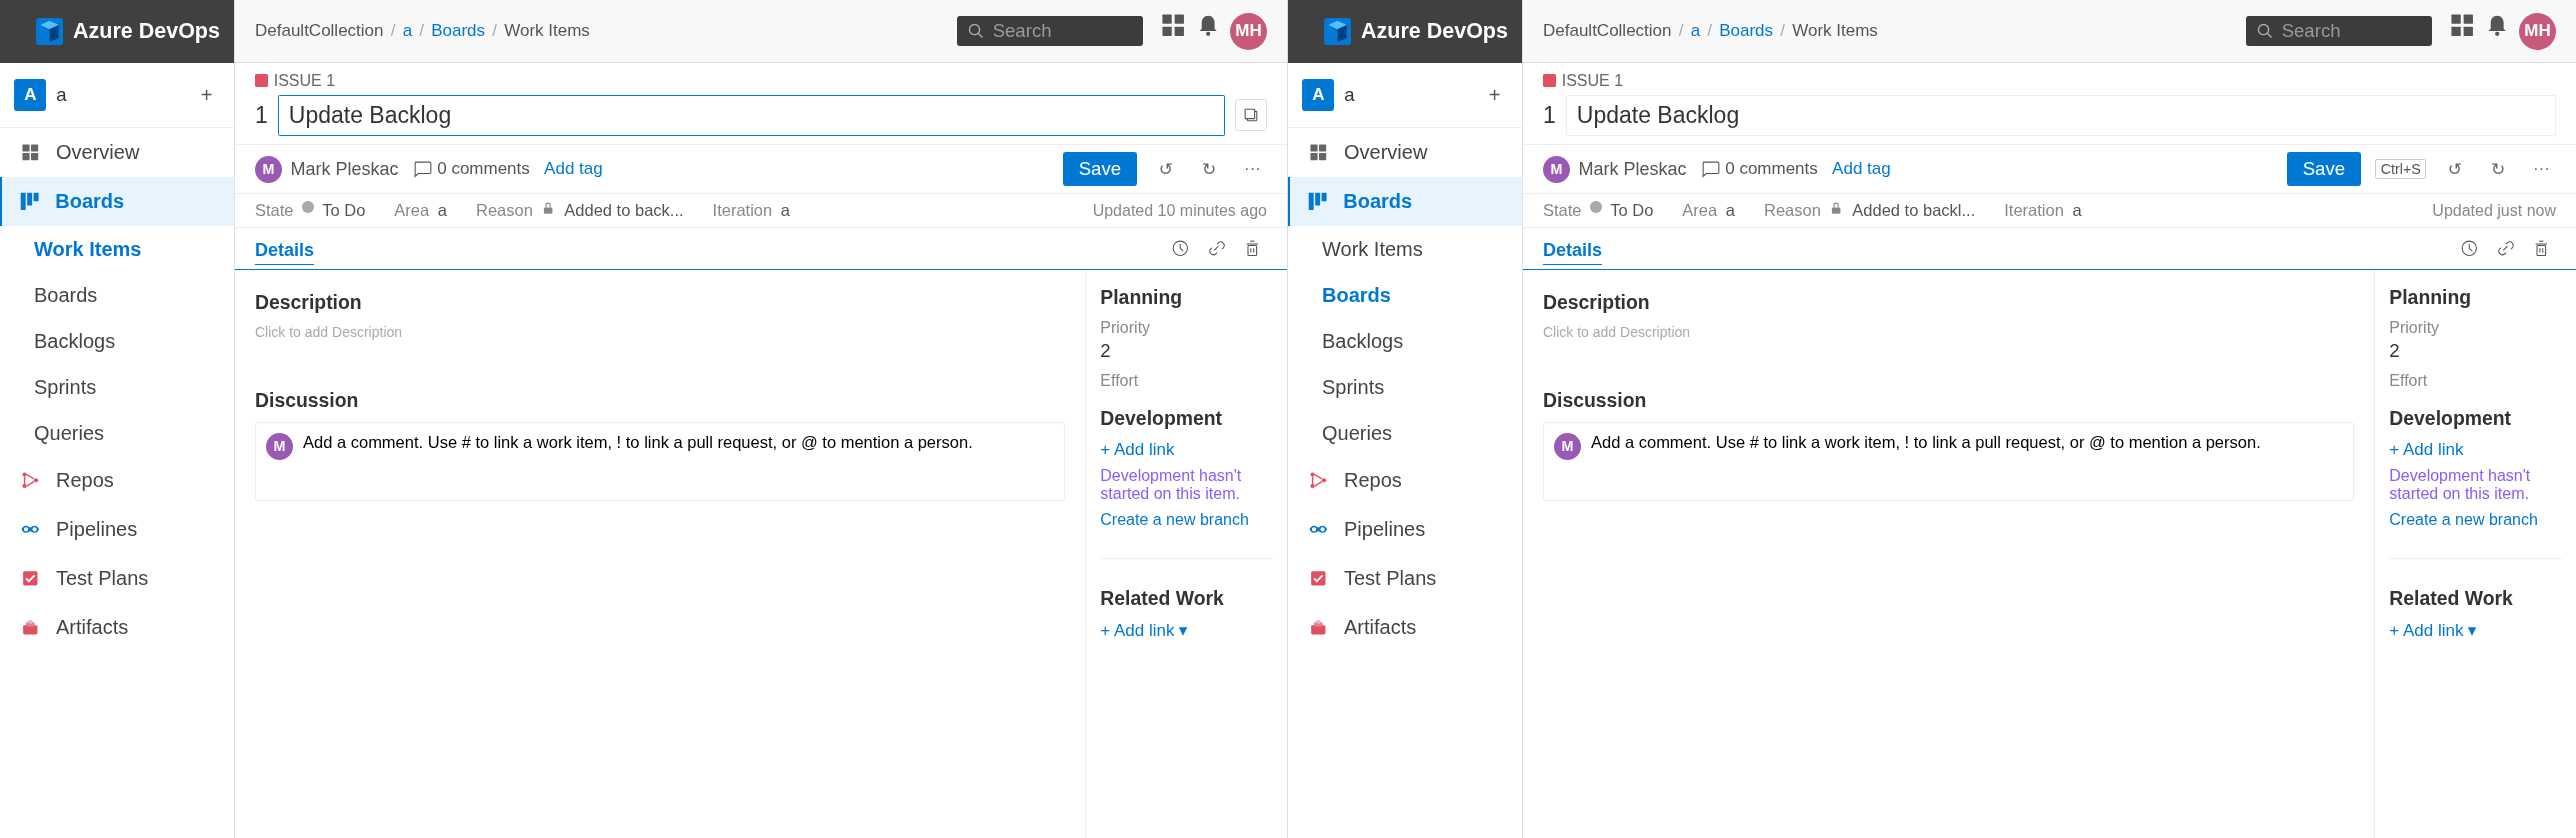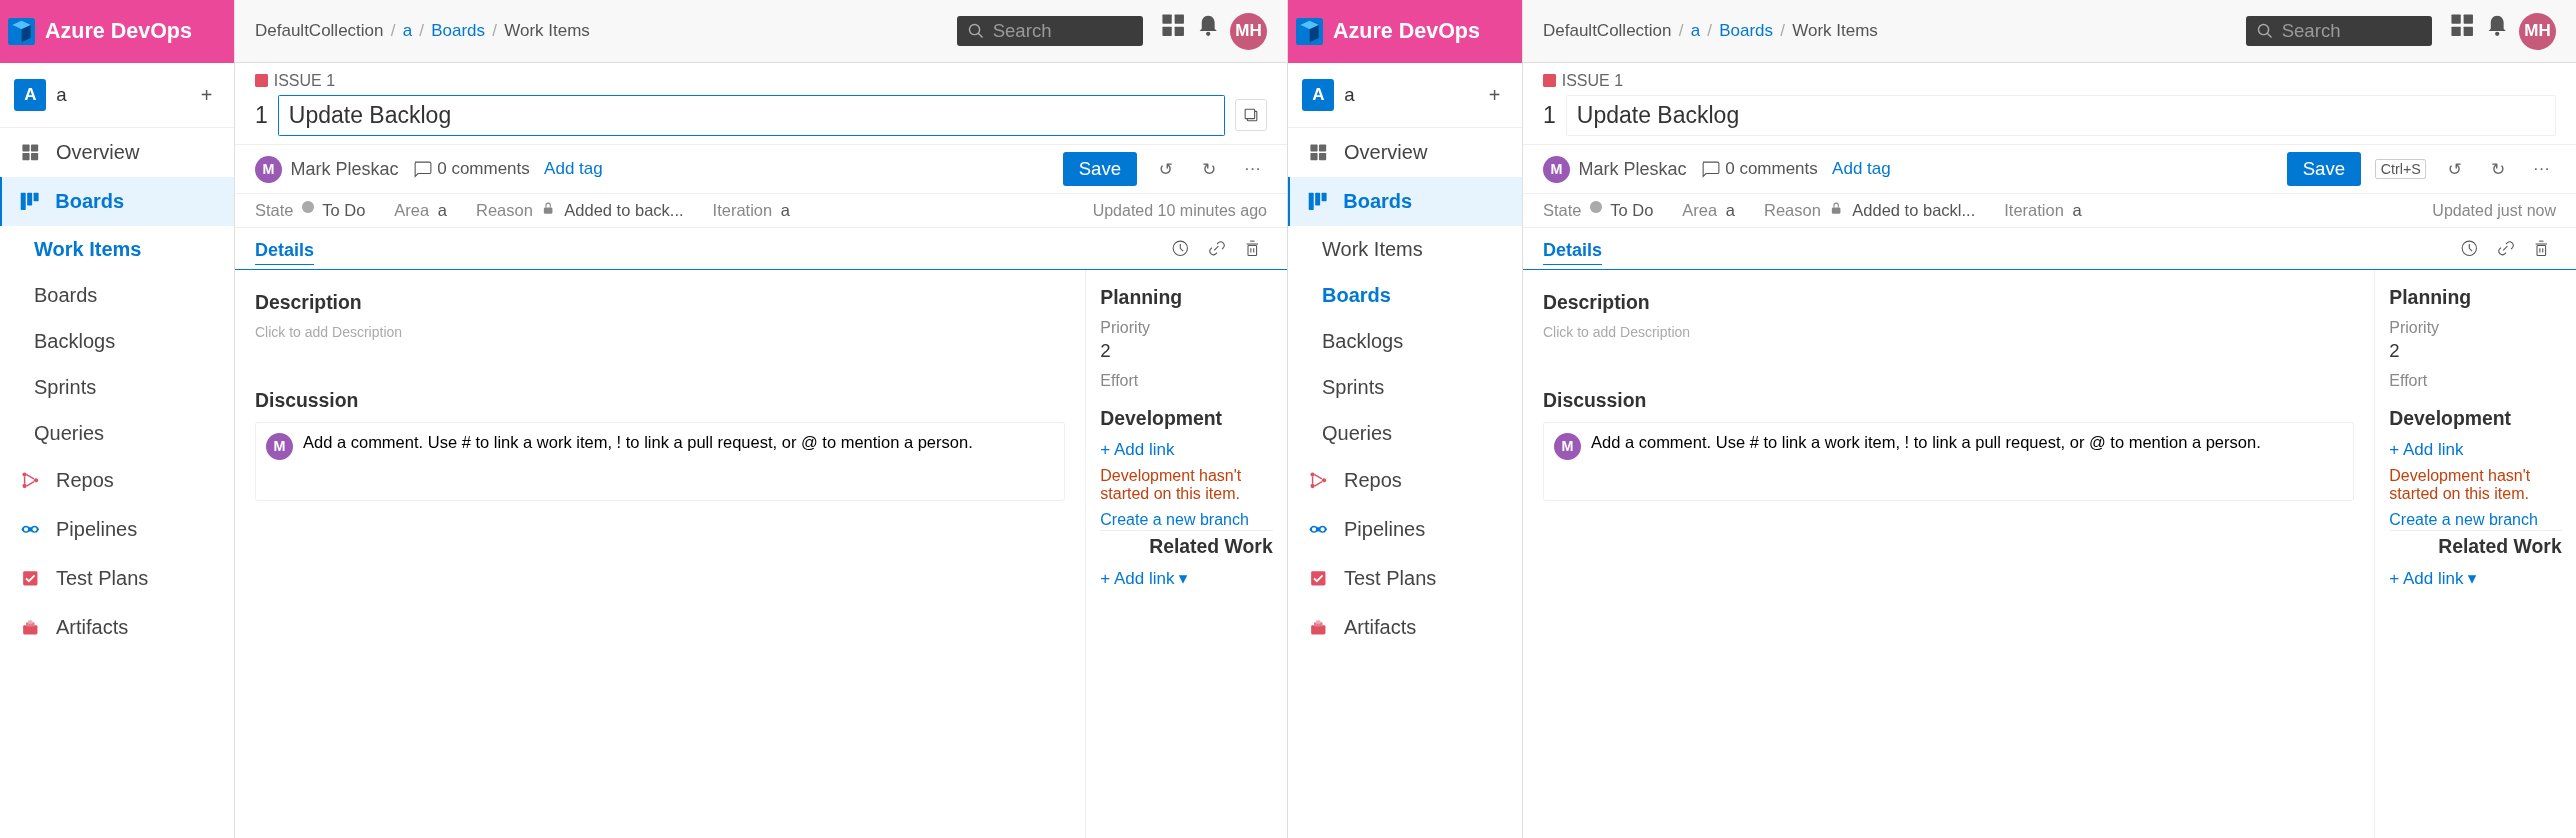--- a/index.html
+++ b/index.html
@@ -10,24 +10,24 @@
       width: 1288px;
       height: 839px;
       background: #fff;
       border-right: 1.4px solid #ddd;
       flex-shrink: 0;
     }
 
     
     .topbar {
       height: 65px;
-      background: #ec4899;
-      display: flex;
-      align-items: center;
-      padding: 0 8px;
+      background: #404040;
+      display: flex;
+      align-items: center;
+      padding: 0 36px;
       gap: 14.3px;
       flex-shrink: 0;
     }
     .topbar-logo {
       display: flex;
       align-items: center;
       gap: 10px;
       color: #fff;
       font-size: 21.5px;
       font-weight: 600;
@@ -293,24 +293,24 @@
       color: #000000;
       min-height: 57px;
     }
 
     .planning-section { margin-bottom: 17px; }
     .field-label { font-size: 16px; color: #888; margin-bottom: 2.9px; }
     .field-value { font-size: 18.6px; color: #333; margin-bottom: 10px; }
 
     .development-section { margin-top: 14.3px; }
     .add-link-btn { color: #0078d4; font-size: 17px; cursor: pointer; display: flex; align-items: center; gap: 4.3px; margin-bottom: 7.2px; }
-    .dev-status { font-size: 16px; color: #c2410c; margin-bottom: 4.3px; }
+    .dev-status { font-size: 16px; color: #8b5cf6; margin-bottom: 4.3px; }
     .dev-link { color: #0078d4; font-size: 16px; cursor: pointer; text-decoration: none; text-align: right; }
 
-    .related-work-section { margin-top: 0; border-top: 0.7px solid #eee; padding-top: 4px; text-align: right; }
+    .related-work-section { margin-top: 28px; border-top: 0.7px solid #eee; padding-top: 28px; }
     .add-link-dropdown { display: flex; align-items: center; gap: 4.3px; color: #0078d4; font-size: 17px; cursor: pointer; }
 
     
     .panel2 {
       display: flex;
       width: 1288px;
       height: 839px;
       background: #fff;
       flex-shrink: 0;
     }

